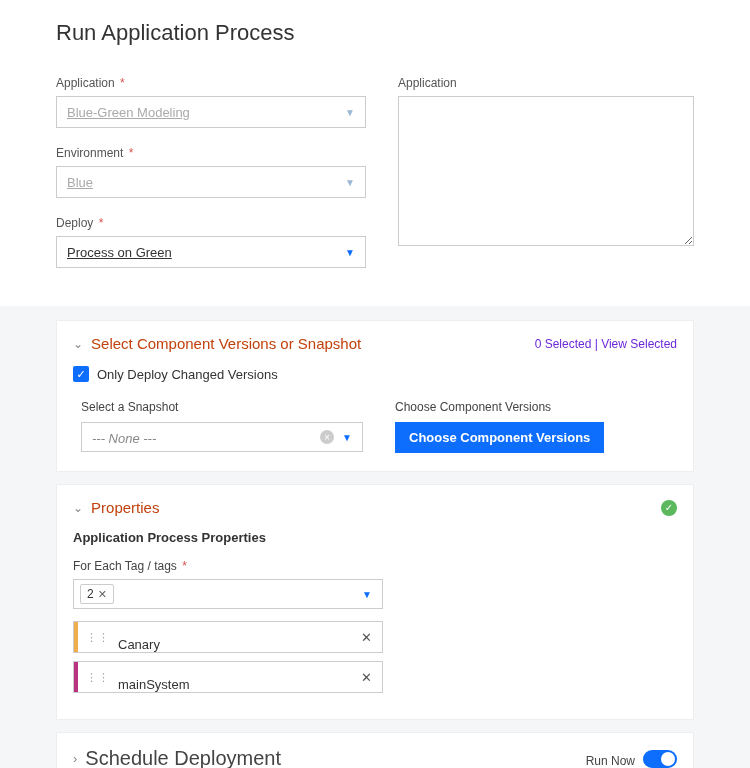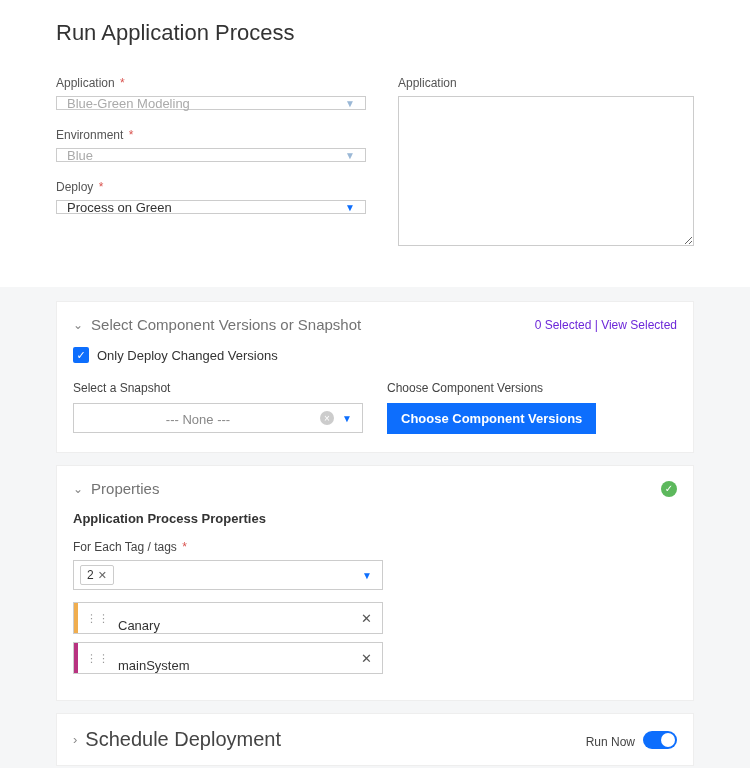--- a/index.html
+++ b/index.html
@@ -6,40 +6,40 @@
 body { font-family: Arial, Helvetica, sans-serif; font-size: 13px; color: #333; background: #f5f6f7; }
 .page { width: 750px; margin: 0 auto; background: #fff; }
 .header { padding: 20px 56px 30px; }
 .header h1 { font-size: 22px; font-weight: 400; color: #333; }
 .form-top { display: flex; padding: 0 56px 20px; gap: 32px; }
 .left-col { flex: 0 0 310px; }
 .right-col { flex: 1; }
 .field { margin-bottom: 18px; }
 .field-label { font-size: 12px; color: #555; margin-bottom: 6px; display: block; }
 .req { color: #d9534f; margin-left: 2px; }
-.select-box { position: relative; border: 1px solid #ccc; background: #fff; height: 14px; display: flex; align-items: center; padding: 0 30px 0 10px; cursor: pointer; }
+.select-box { position: relative; border: 1px solid #ccc; background: #fff; height: 32px; display: flex; align-items: center; padding: 0 30px 0 10px; cursor: pointer; text-decoration: underline; }
 .select-box.disabled { background: #fff; color: #aaa; }
 .select-box .value { font-size: 13px; }
 .select-box .caret { position: absolute; right: 10px; top: 50%; transform: translateY(-50%); color: #0d6efd; font-size: 10px; }
 .select-box .caret.gray { color: #9bb8d6; }
 .textarea { width: 100%; height: 150px; border: 1px solid #ccc; resize: both; padding: 6px; font-family: inherit; font-size: 13px; }
 .gray-section { background: #f5f6f7; padding: 14px 56px 20px; }
 .panel { background: #fff; border: 1px solid #eee; margin-bottom: 12px; }
 .panel-header { display: flex; align-items: center; justify-content: space-between; padding: 14px 16px; cursor: pointer; }
 .panel-header .title-wrap { display: flex; align-items: center; gap: 8px; }
 .panel-header .chev { color: #888; font-size: 12px; display: inline-block; }
-.panel-header .title { font-size: 15px; color: #737373; }
+.panel-header .title { font-size: 15px; color: #c2410c; }
 .panel-header .right-link { color: #6d28d9; font-size: 12px; }
 .panel-body { padding: 0 16px 18px; }
 .checkbox-row { display: flex; align-items: center; gap: 8px; margin-bottom: 18px; }
 .checkbox { width: 16px; height: 16px; background: #0d6efd; border-radius: 2px; display: flex; align-items: center; justify-content: center; color: #fff; font-size: 11px; cursor: pointer; }
 .snapshot-row { display: flex; gap: 24px; }
-.snap-col { flex: 1; }
+.snap-col { flex: 1; margin-left: 8px; }
 .snap-label { font-size: 12px; color: #444; margin-bottom: 8px; display: block; }
-.snapshot-select { position: relative; border: 1px solid #ccc; height: 30px; display: flex; align-items: center; padding: 3px 50px 0 10px; color: #888; cursor: pointer; justify-content: center; }
+.snapshot-select { position: relative; border: 1px solid #ccc; height: 30px; display: flex; align-items: center; padding: 3px 50px 0 10px; font-style: italic; color: #888; cursor: pointer; }
 .snapshot-select .clear { position: absolute; right: 28px; top: 50%; transform: translateY(-50%); width: 14px; height: 14px; border-radius: 50%; background: #ccc; color: #fff; font-size: 10px; display: flex; align-items: center; justify-content: center; cursor: pointer; }
 .snapshot-select .caret { position: absolute; right: 10px; top: 50%; transform: translateY(-50%); color: #0d6efd; font-size: 10px; }
 .btn-primary { background: #0d6efd; color: #fff; border: none; padding: 8px 14px; font-size: 13px; font-weight: bold; cursor: pointer; }
 .status-check { width: 16px; height: 16px; background: #5cb85c; border-radius: 50%; display: flex; align-items: center; justify-content: center; color: #fff; font-size: 10px; }
 .props-title { font-size: 13px; font-weight: bold; color: #333; margin-bottom: 14px; }
 .props-label { font-size: 12px; color: #444; margin-bottom: 6px; }
 .tags-select { border: 1px solid #ccc; height: 30px; display: flex; align-items: center; padding: 0 30px 0 6px; position: relative; cursor: pointer; margin-bottom: 12px; }
 .tag-chip { border: 1px solid #ccc; border-radius: 2px; padding: 2px 6px; display: inline-flex; align-items: center; gap: 4px; font-size: 12px; }
 .tag-chip .x { cursor: pointer; color: #666; font-size: 11px; }
 .tags-select .caret { position: absolute; right: 10px; top: 50%; transform: translateY(-50%); color: #0d6efd; font-size: 10px; }

